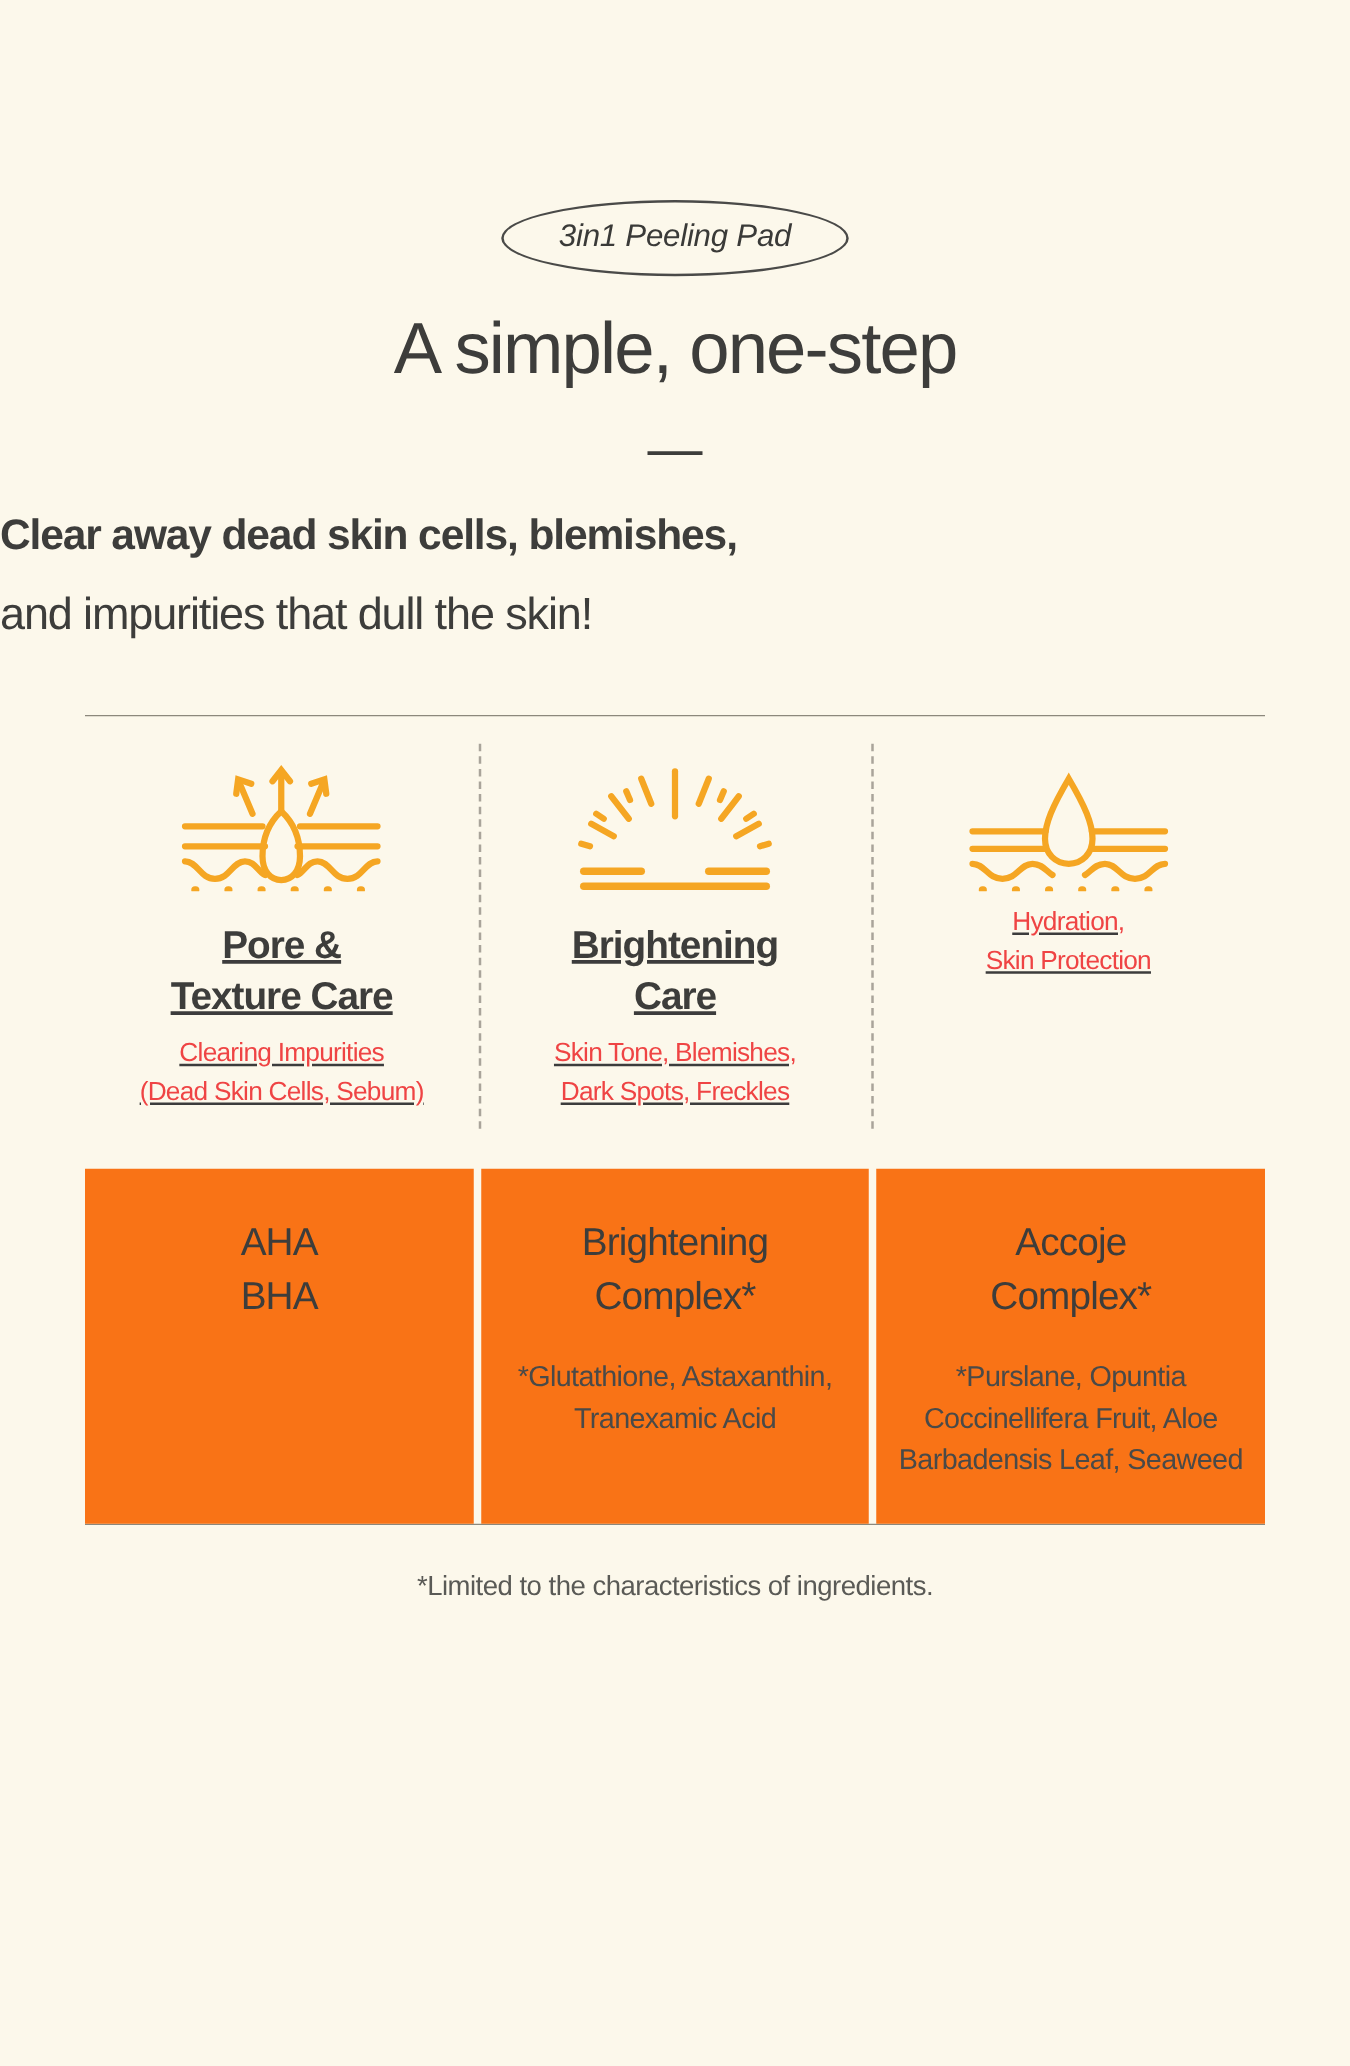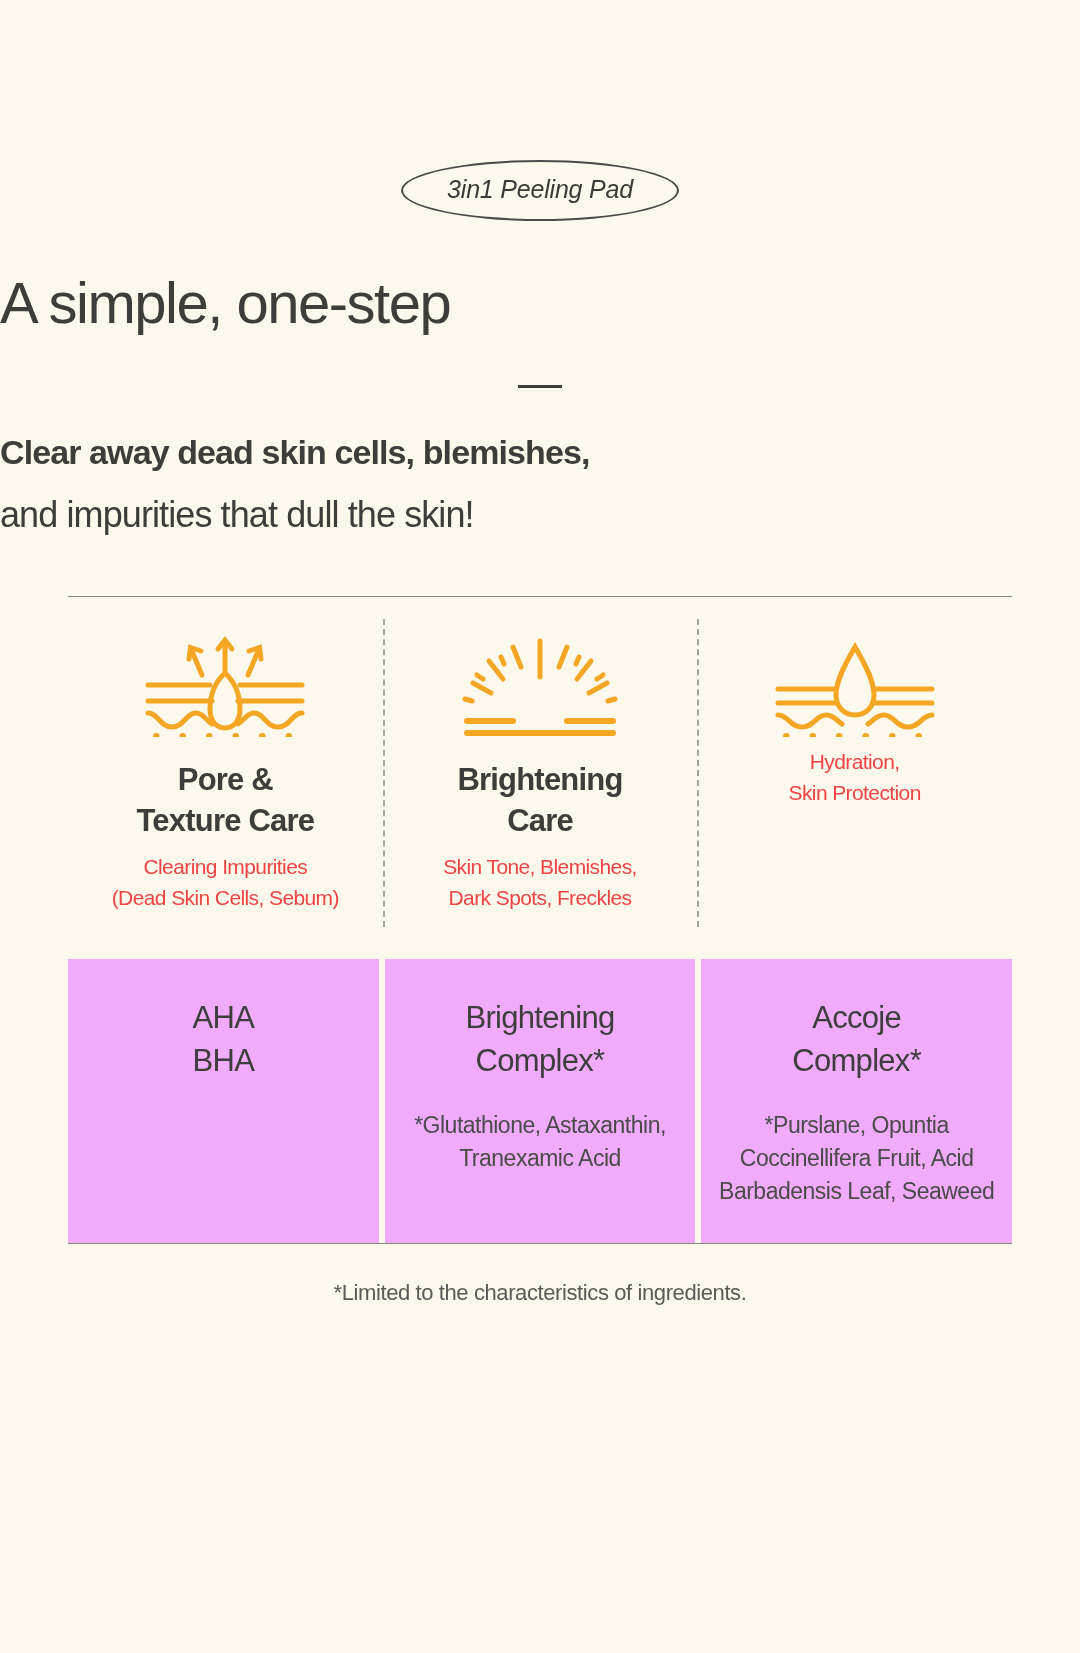--- a/index.html
+++ b/index.html
@@ -38,21 +38,22 @@
     font-style: italic;
     font-size: 25px;
     font-weight: 400;
     letter-spacing: -0.2px;
     color: #3A3A38;
     white-space: nowrap;
   }
 
   
   .headline {
-    margin-top: 48px;
+    margin-top: 24px;
+    text-align: center;
     line-height: 1.18;
   }
   .headline-line1 {
     display: block;
     font-size: 58px;
     font-weight: 300;
     color: #3D3D3B;
     letter-spacing: -1.5px;
   }
   .headline-line2 {
@@ -102,20 +103,21 @@
     margin: 56px auto 0;
   }
   .table-rule.bottom { margin: 0 auto; }
 
   
   .features {
     width: 944px;
     margin: 0 auto;
     display: grid;
     grid-template-columns: 1fr 1fr 1fr;
+    text-decoration: underline;
   }
   .feature-col {
     position: relative;
     padding: 28px 6px 24px;
     text-align: center;
   }
   .feature-col + .feature-col::before {
     content: "";
     position: absolute;
     left: 0;
@@ -151,21 +153,21 @@
 
   
   .ingredients {
     width: 944px;
     margin: 22px auto 0;
     display: grid;
     grid-template-columns: 1fr 1fr 1fr;
     column-gap: 6px;
   }
   .ing-col {
-    background: #f0abfc;
+    background: #f97316;
     padding: 38px 14px 34px;
     text-align: center;
     min-height: 284px;
   }
   .ing-title {
     font-size: 31px;
     font-weight: 400;
     line-height: 1.38;
     color: #3D3D3B;
     letter-spacing: -0.7px;
@@ -316,21 +318,21 @@
     <div class="ing-col">
       <div class="ing-title">Brightening
 Complex*</div>
       <div class="ing-sub">*Glutathione, Astaxanthin,
 Tranexamic Acid</div>
     </div>
     <div class="ing-col">
       <div class="ing-title">Accoje
 Complex*</div>
       <div class="ing-sub">*Purslane, Opuntia
-Coccinellifera Fruit, Acid
+Coccinellifera Fruit, Aloe
 Barbadensis Leaf, Seaweed</div>
     </div>
   </div>
 
   <div class="table-rule bottom"></div>
 
   <div class="footnote">*Limited to the characteristics of ingredients.</div>
 
 </div>
 

